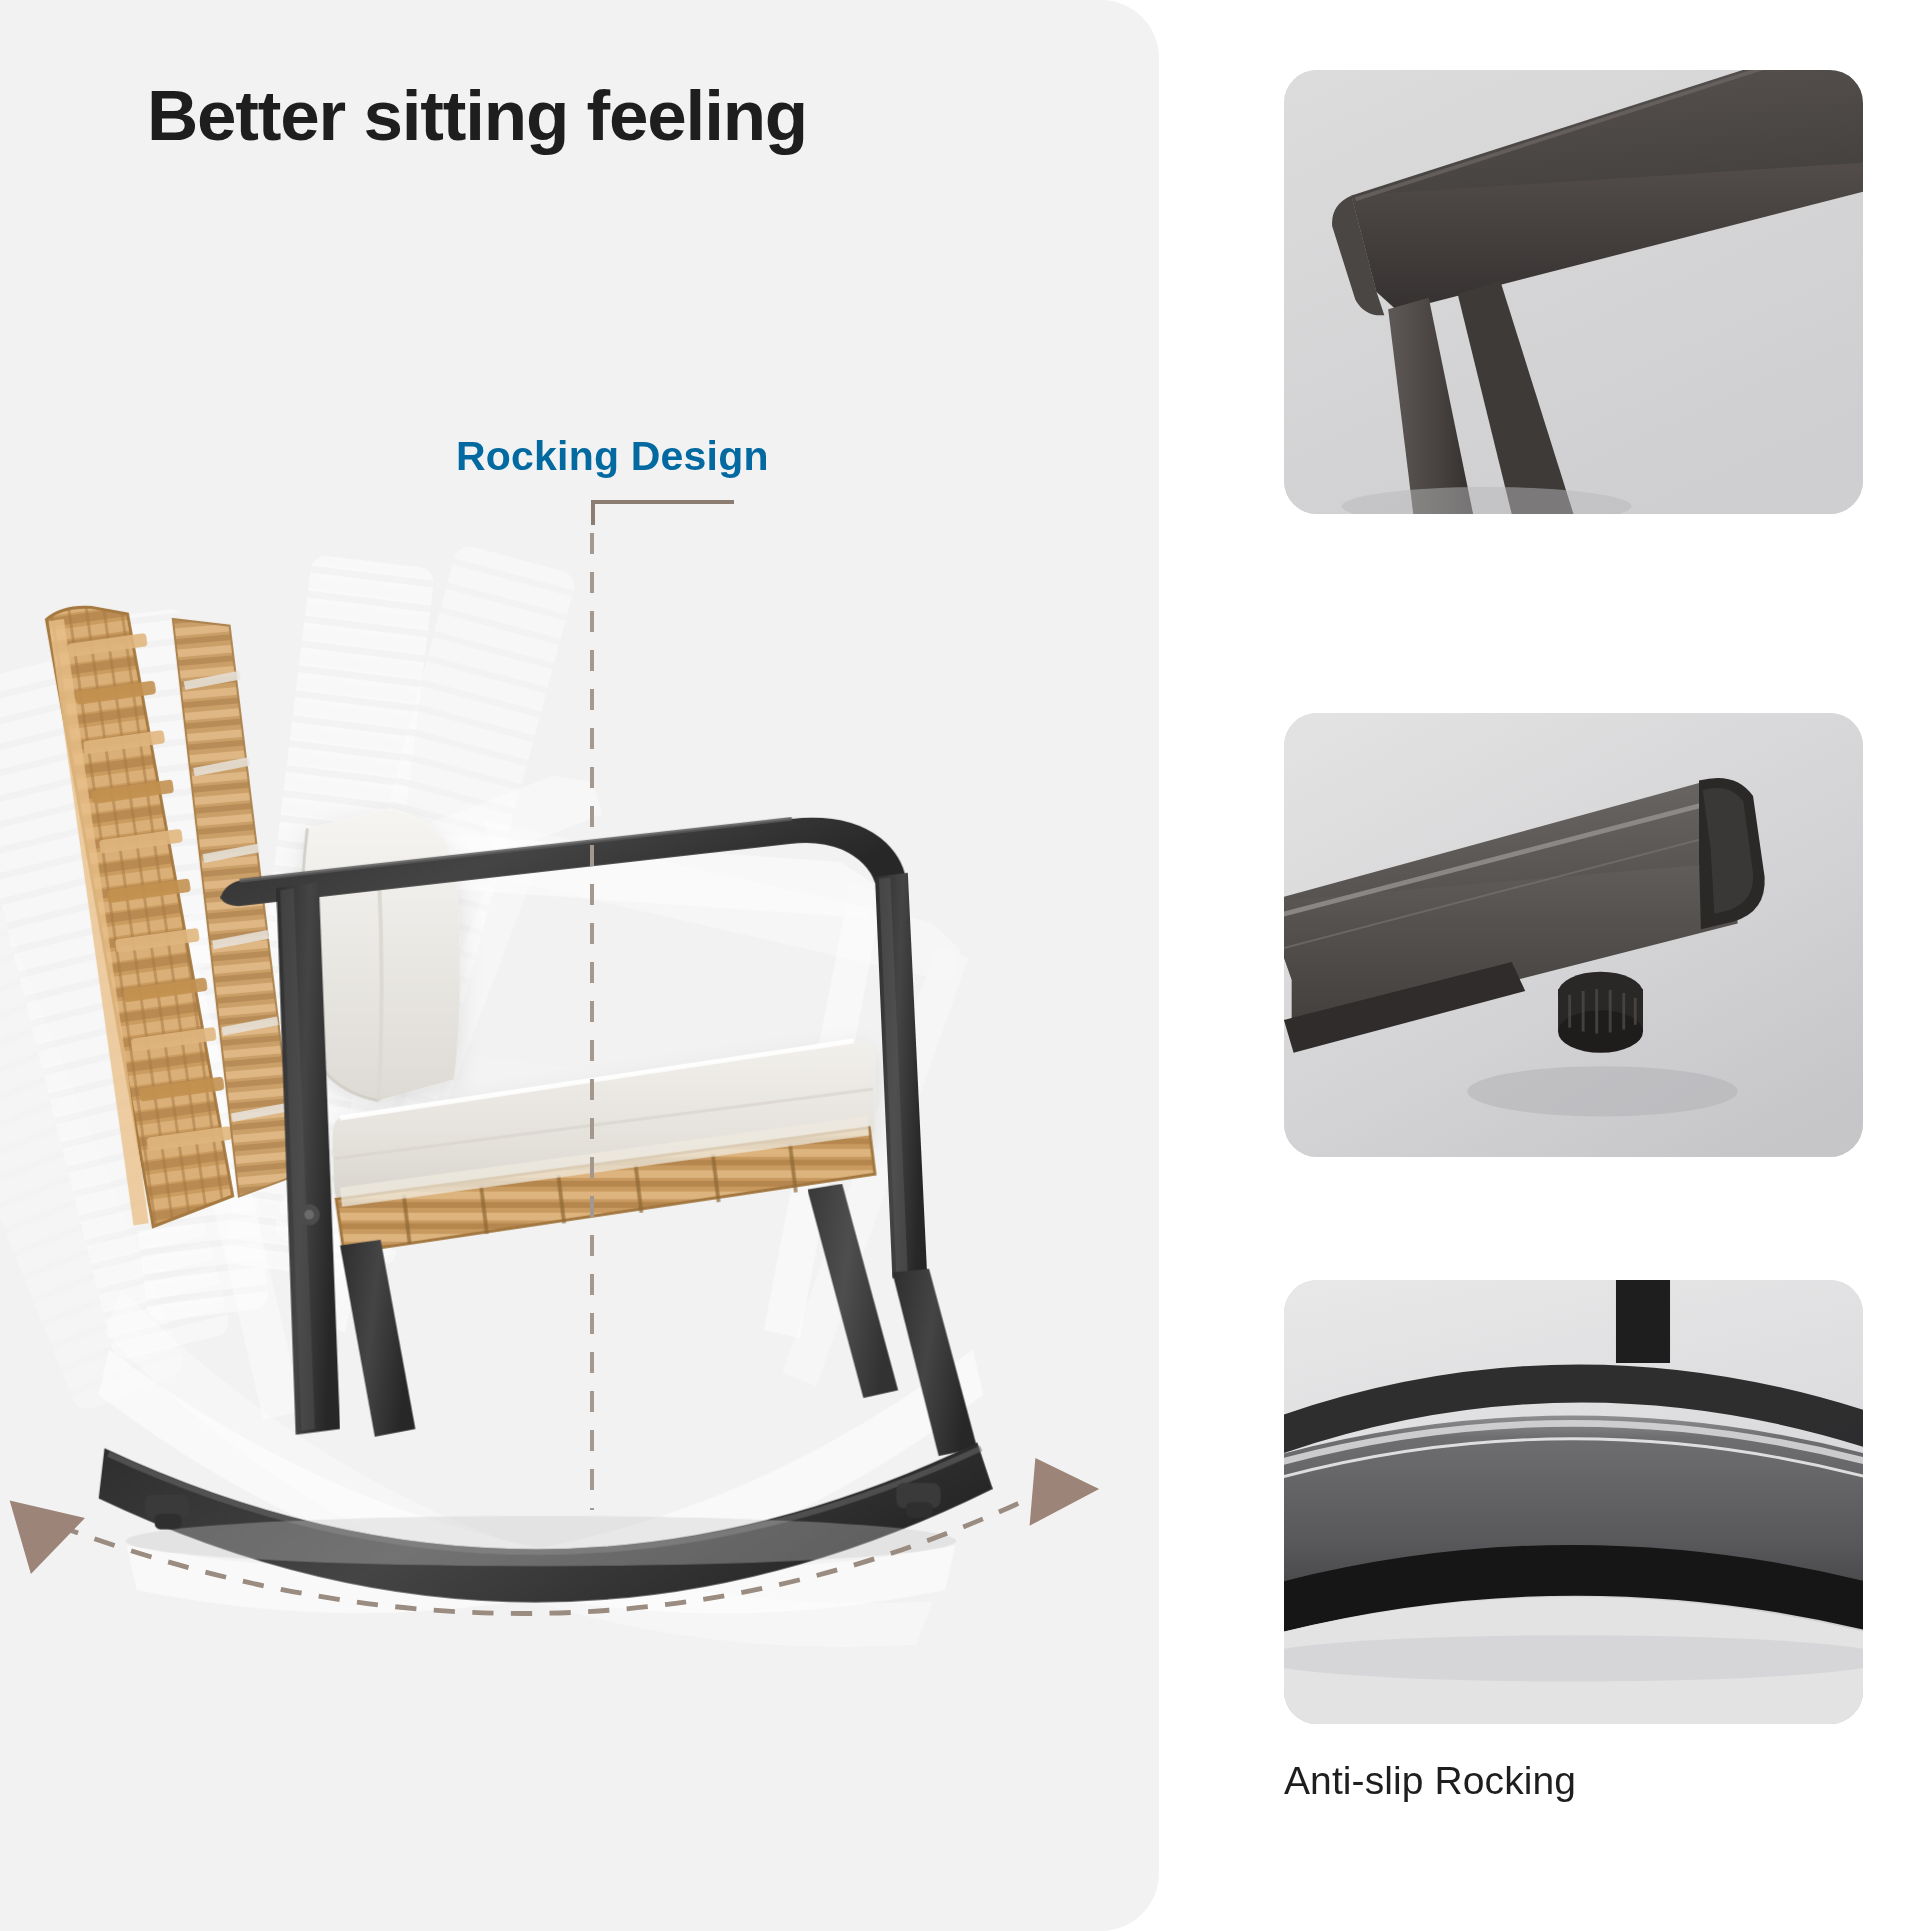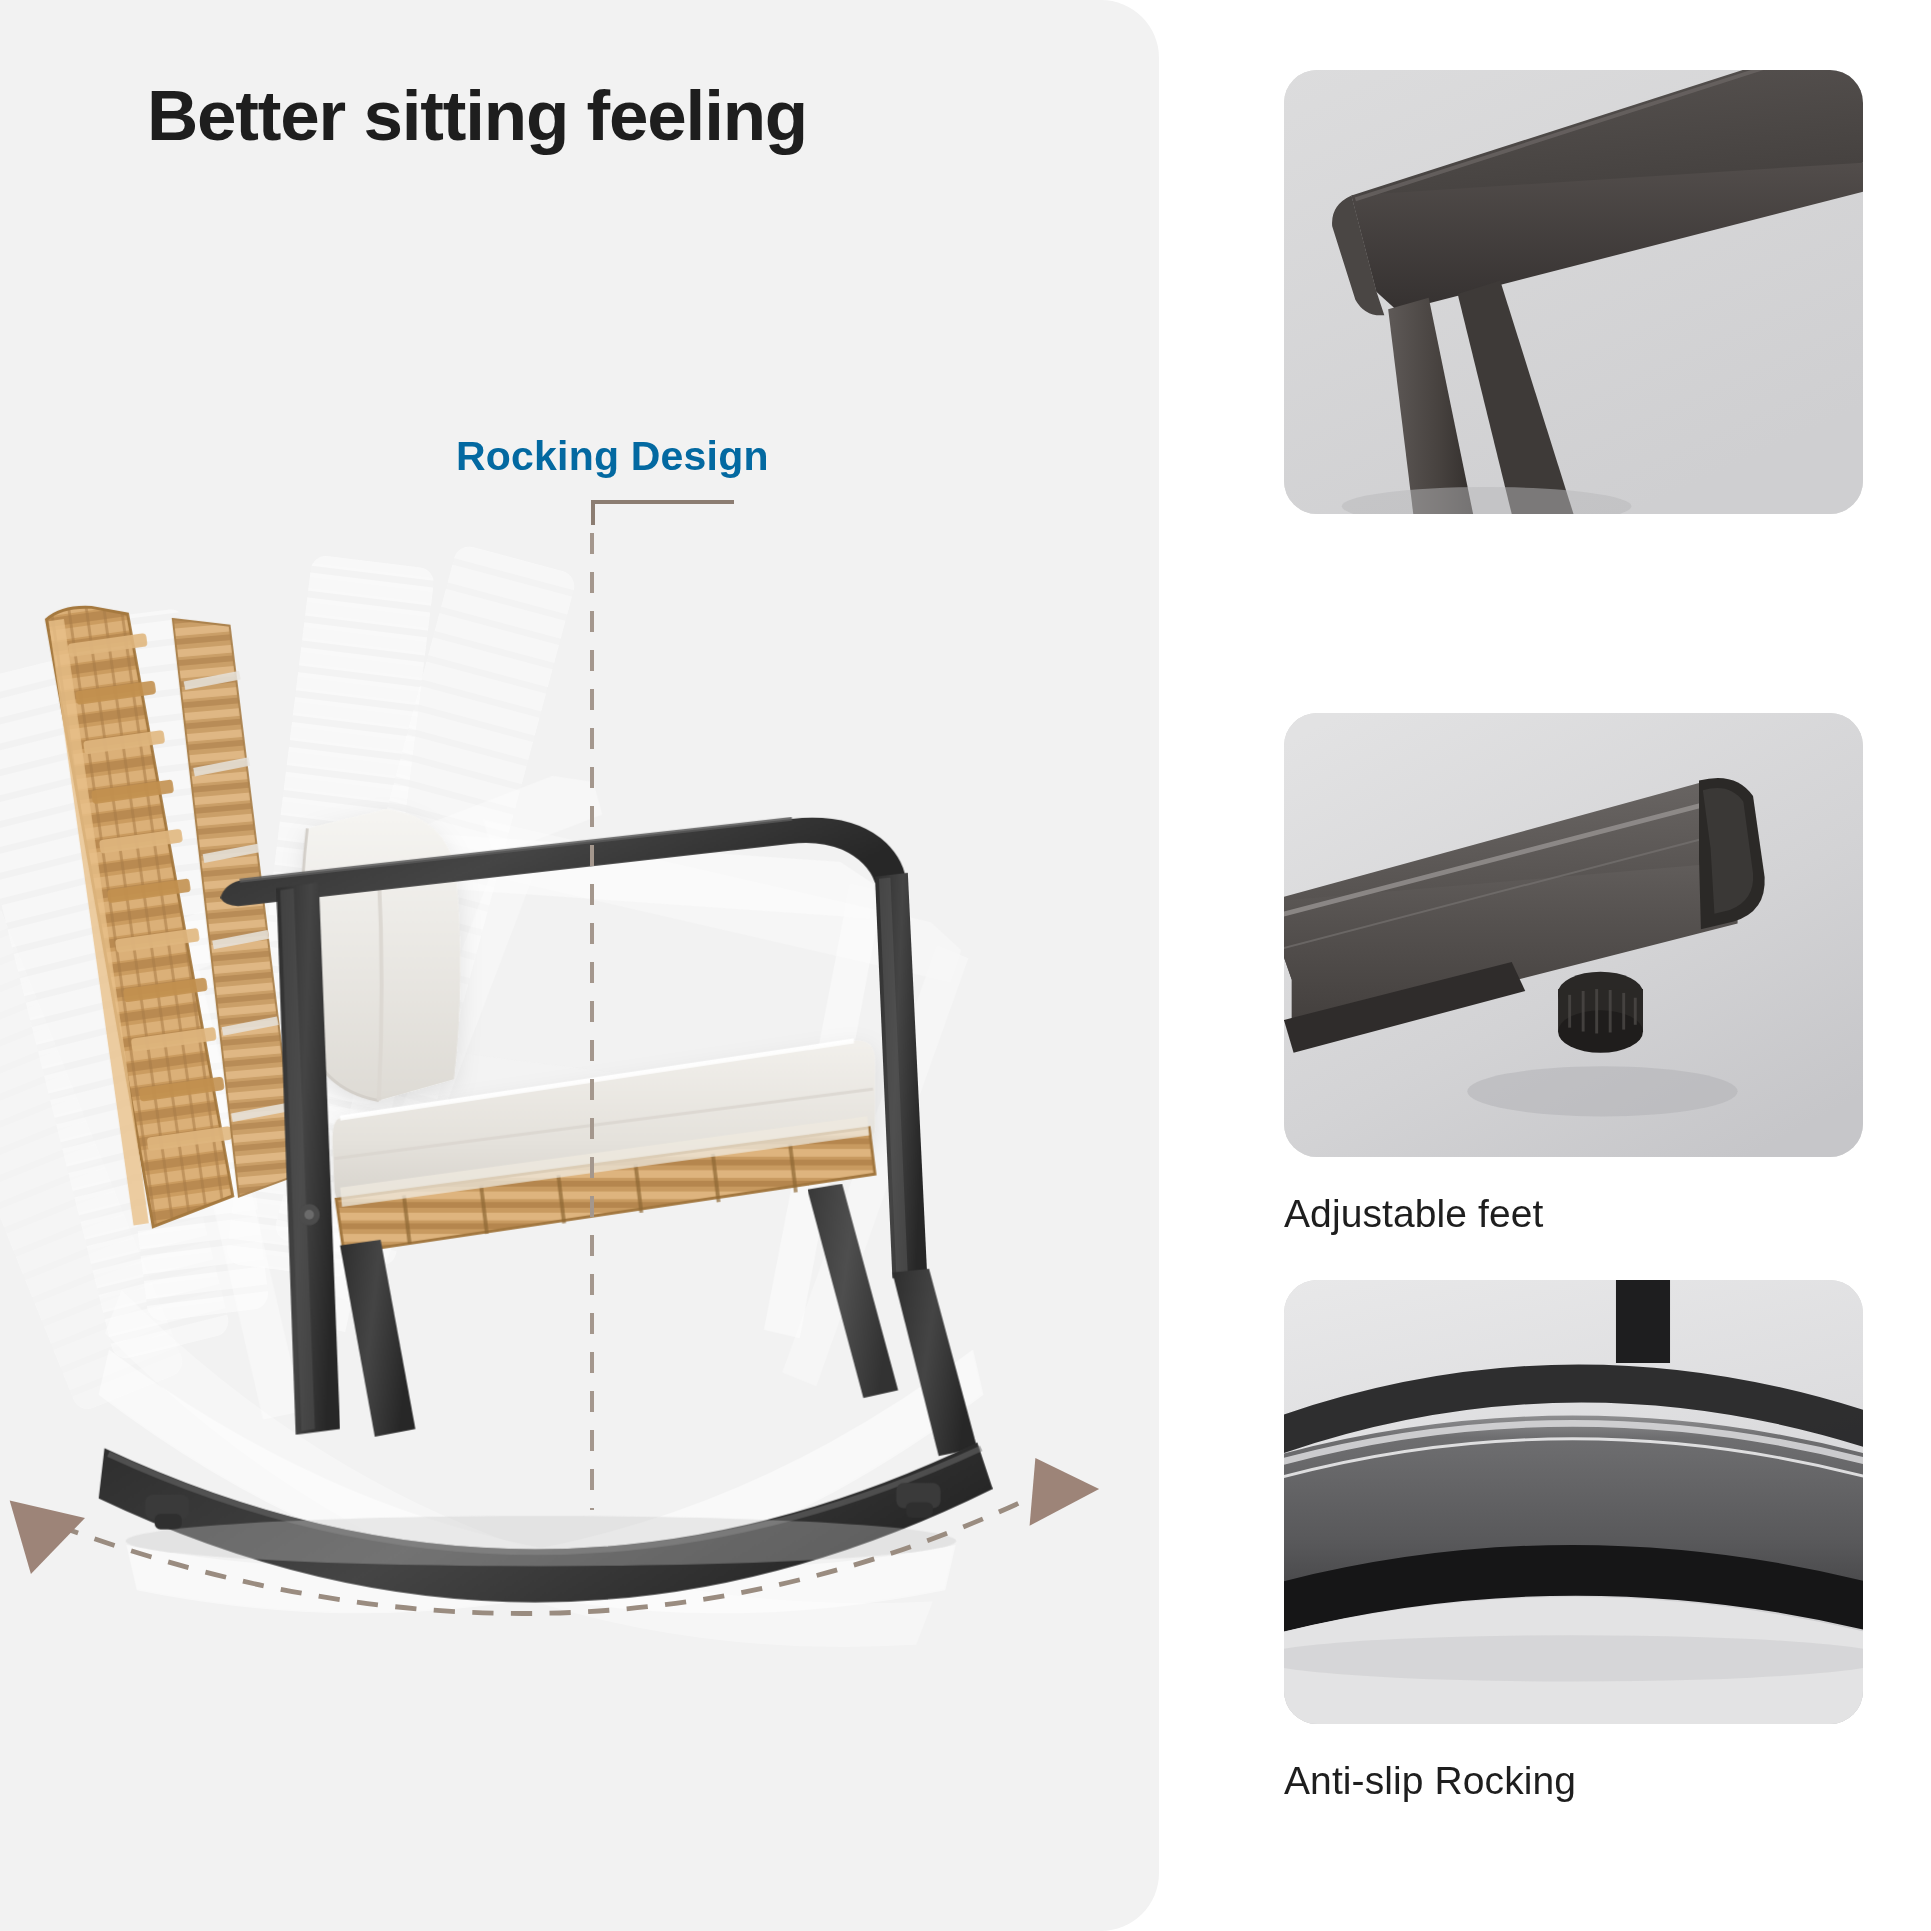--- a/index.html
+++ b/index.html
@@ -406,21 +406,20 @@
               <line x1="324" y1="286" x2="324" y2="332"></line>
               <line x1="338" y1="287" x2="338" y2="331"></line>
               <line x1="352" y1="290" x2="352" y2="328"></line>
               <line x1="364" y1="295" x2="364" y2="323"></line>
             </g>
           </g>
 
           <ellipse cx="330" cy="392" rx="140" ry="26" fill="#b3b3b6" opacity="0.55"></ellipse>
         </svg>
       </div>
-      <div class="inset-caption">Adjustable feet</div>
     </div>
 
     <div class="inset-block" style="top:1280px;">
       <div class="inset-card">
         <svg class="inset-photo" viewBox="0 0 600 460" preserveAspectRatio="xMidYMid slice">
           <defs>
             <linearGradient id="bg3" x1="0" y1="0" x2="0.3" y2="1">
               <stop offset="0%" stop-color="#e8e8e9"></stop>
               <stop offset="55%" stop-color="#dcdcde"></stop>
               <stop offset="100%" stop-color="#cdcdcf"></stop>

